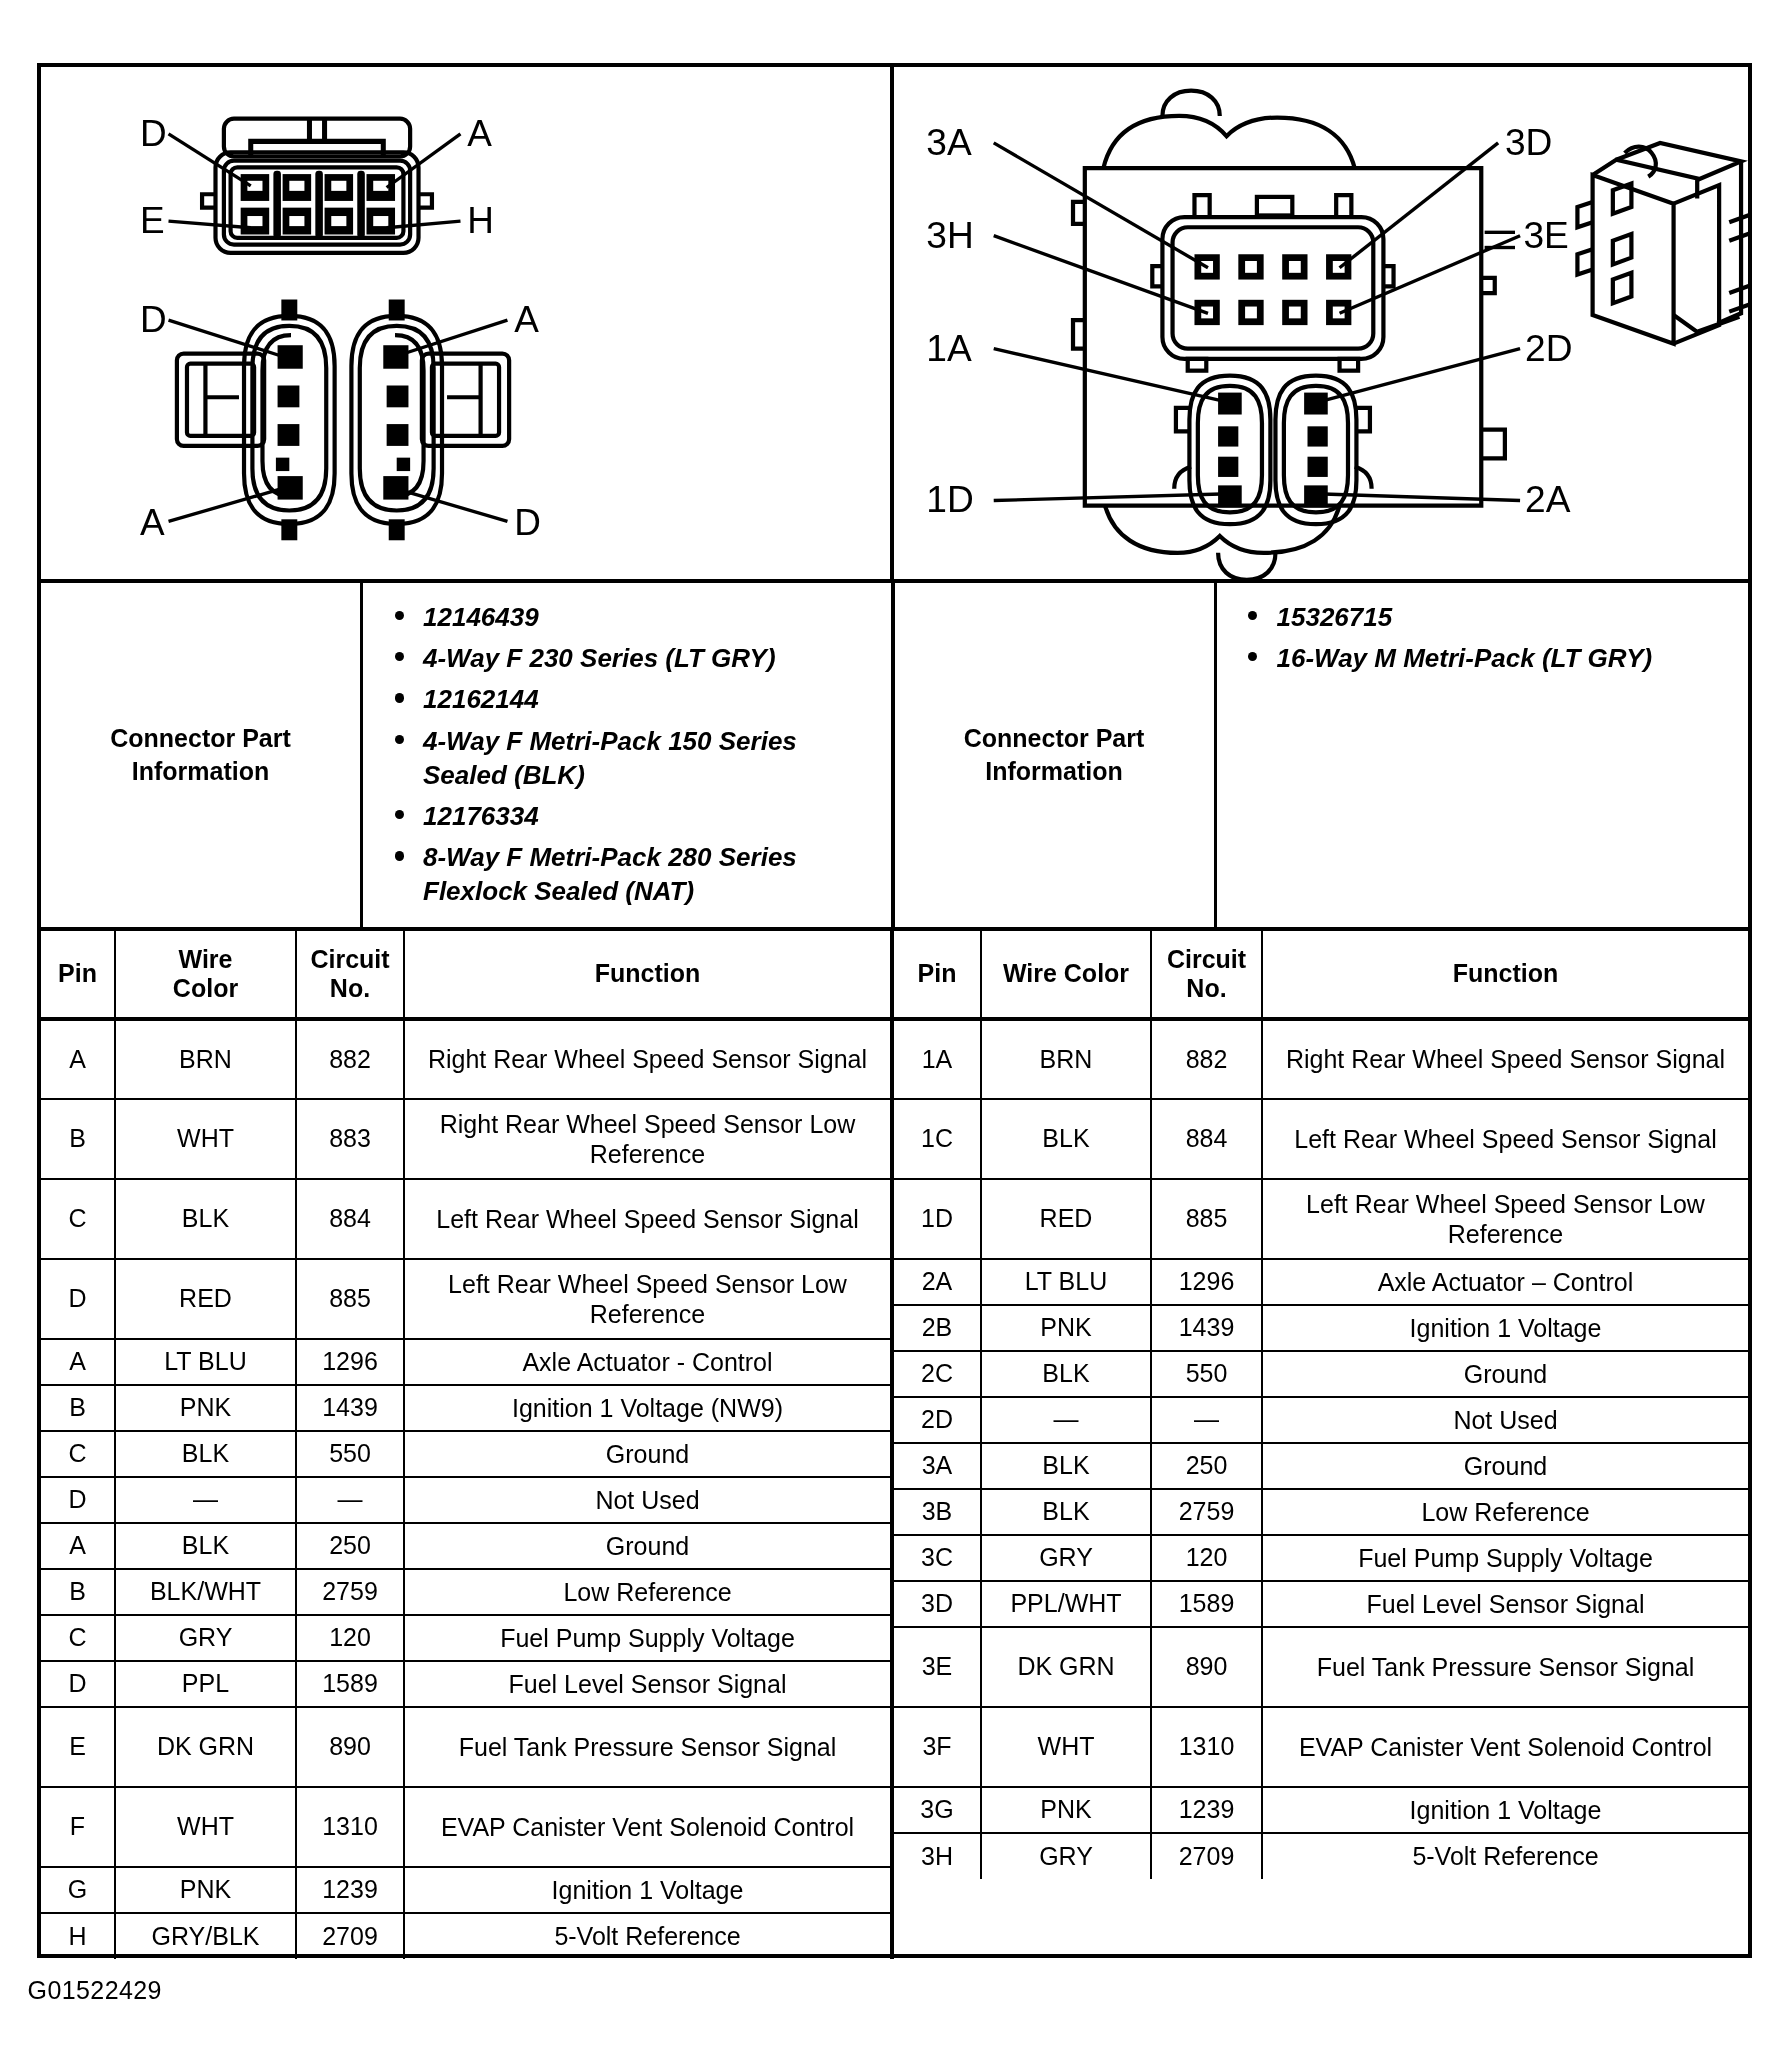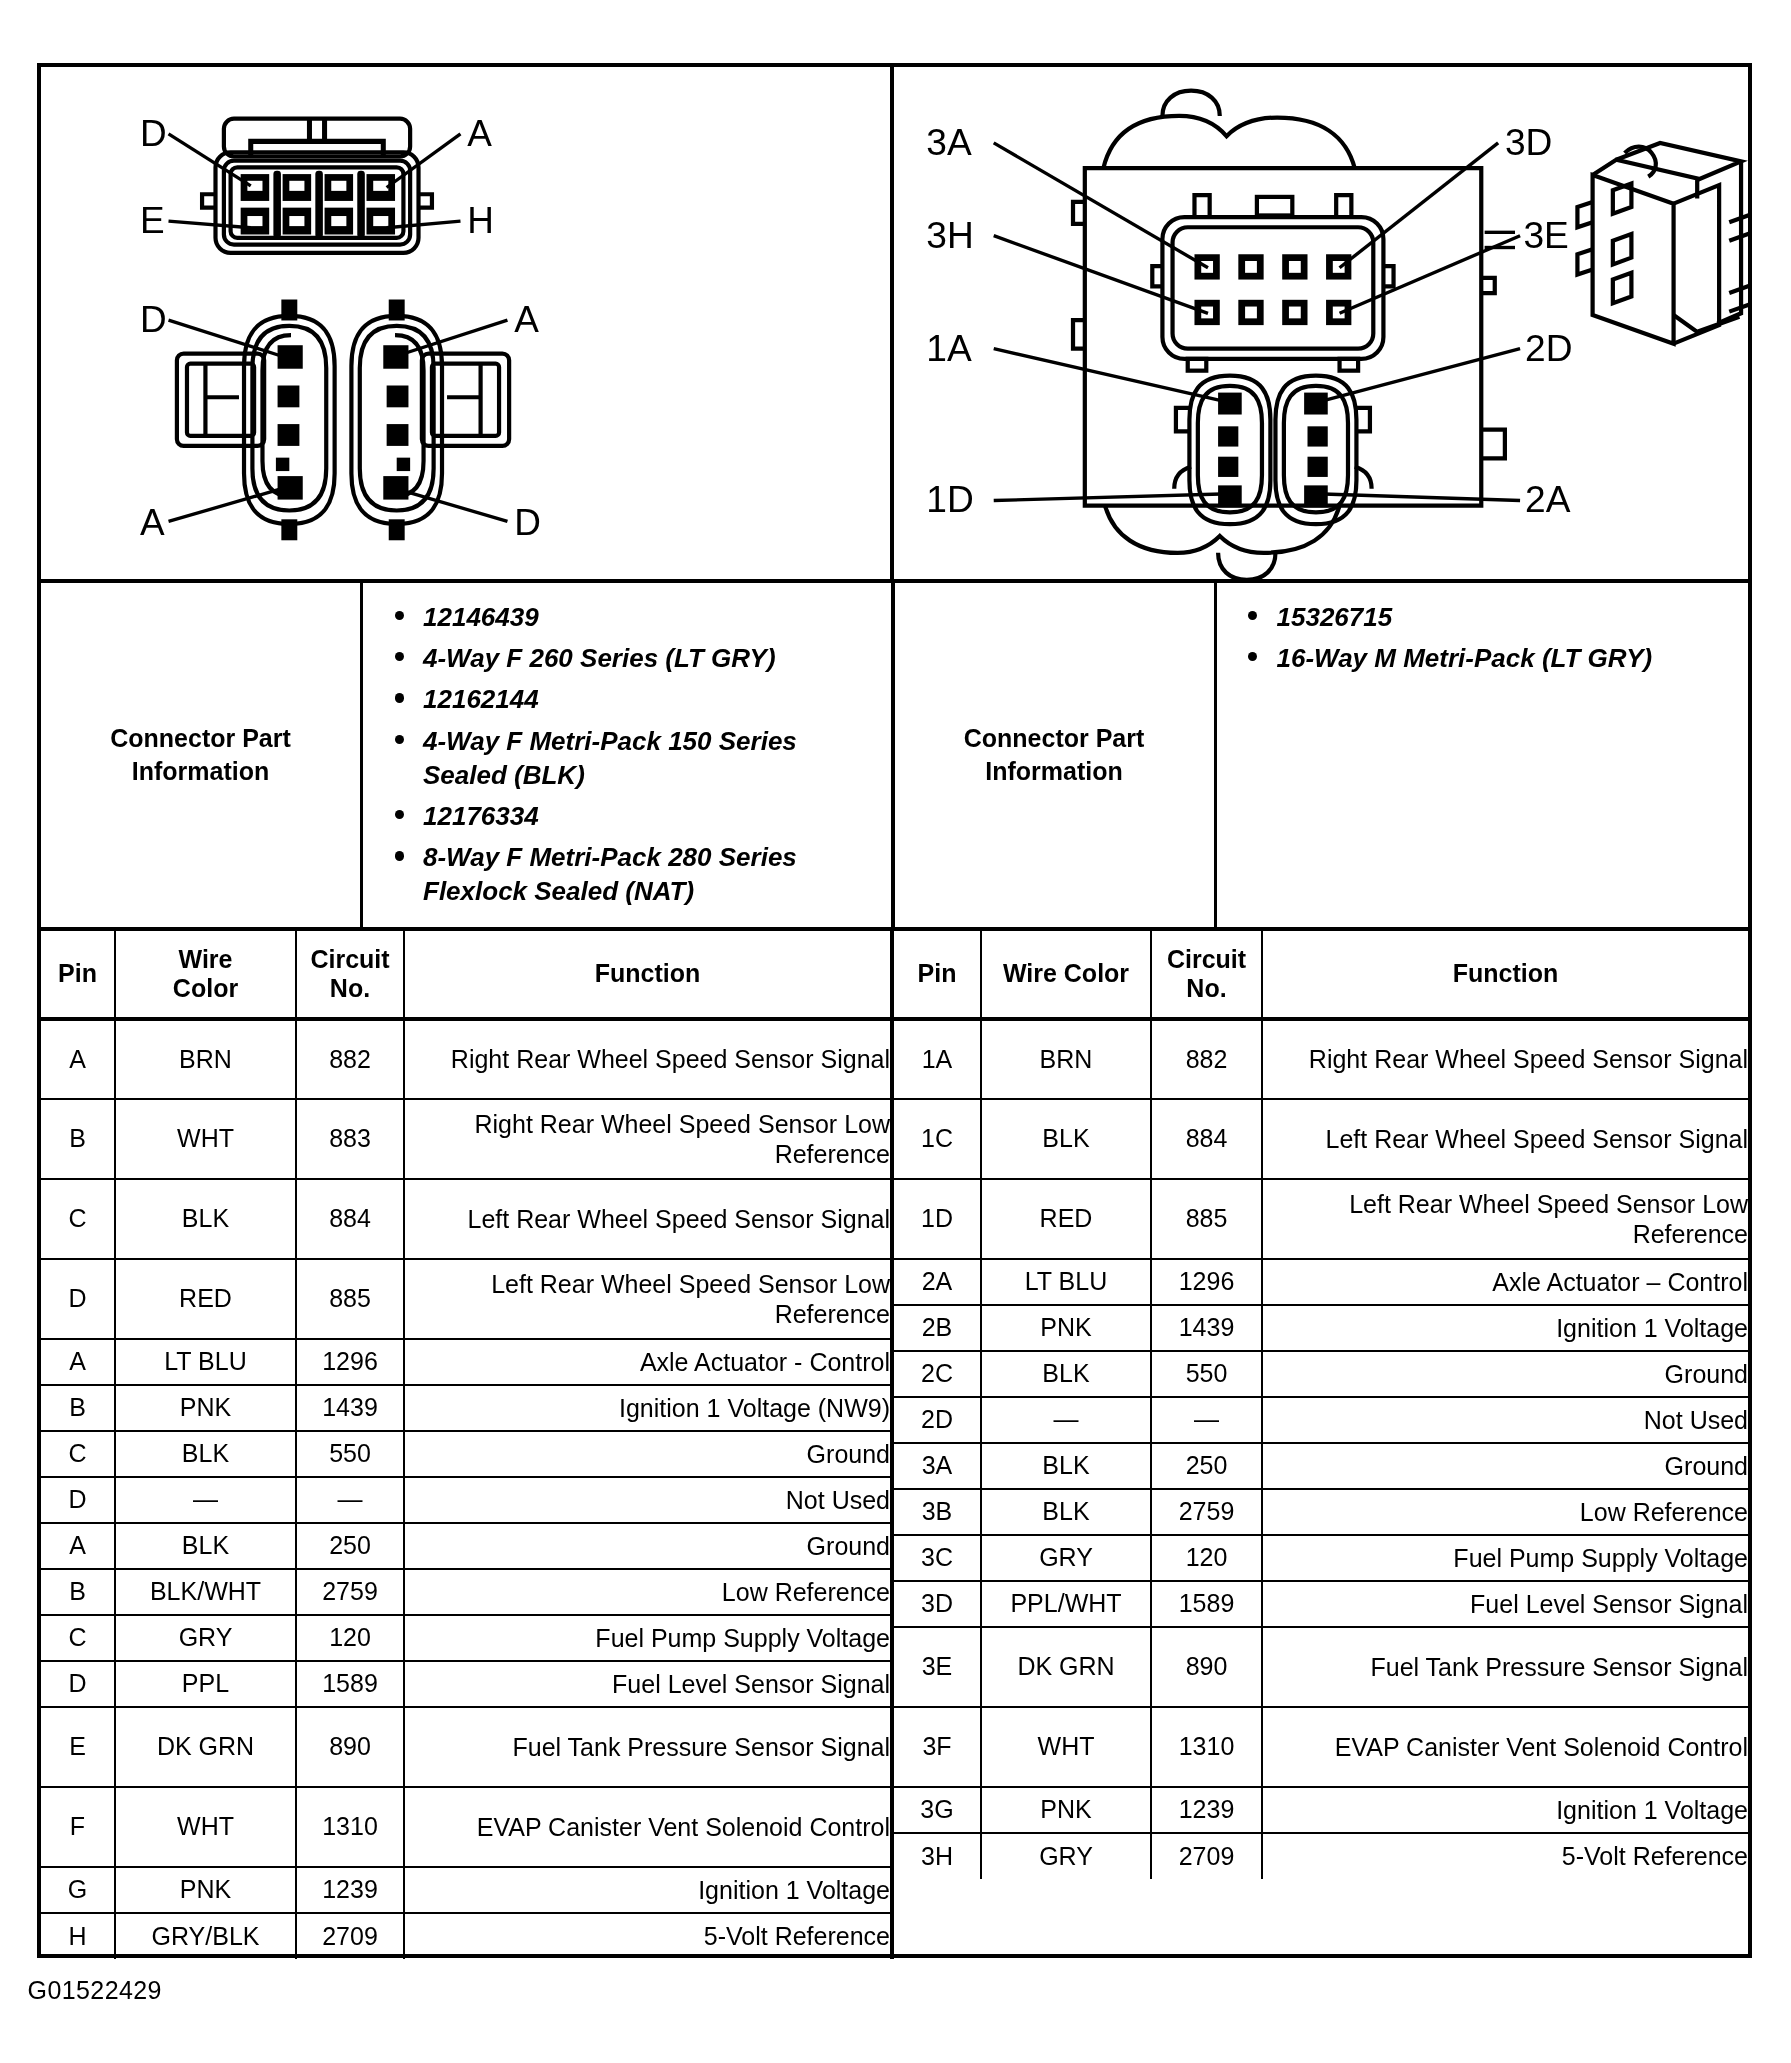--- a/index.html
+++ b/index.html
@@ -98,21 +98,21 @@
   table.pins thead th{
     font-weight:bold;
     text-align:center;
     height:88px;
     border-bottom:4.2px solid #000;
     line-height:1.15;
     padding:3.4px 1.7px;
   }
   table.pins tbody tr:last-child td{border-bottom:none;}
   td.c-pin,td.c-wire,td.c-ckt{text-align:center;}
-  td.c-fn{text-align:right;padding-left:11.8px;line-height:1.20;}
+  td.c-fn{text-align:center;padding-left:11.8px;line-height:1.20;}
   tr.r1 td{height:80px;}
   tr.r2 td{height:46px;}
 
   
   .tbl-wrap.left col.w-pin{width:74px;}
   .tbl-wrap.left col.w-wire{width:181px;}
   .tbl-wrap.left col.w-ckt{width:108px;}
   
   .tbl-wrap.right col.w-pin{width:87px;}
   .tbl-wrap.right col.w-wire{width:170px;}
@@ -352,21 +352,21 @@
       </div>
     </div>
 
     <div class="cpi-band">
 
       <div class="cpi-half left">
         <div class="cpi-label">Connector Part Information</div>
         <div class="cpi-list">
           <ul>
             <li><span class="bullet"></span><span>12146439</span></li>
-            <li><span class="bullet"></span><span>4-Way F 260 Series (LT GRY)</span></li>
+            <li><span class="bullet"></span><span>4-Way F 230 Series (LT GRY)</span></li>
             <li><span class="bullet"></span><span>12162144</span></li>
             <li><span class="bullet"></span><span>4-Way F Metri-Pack 150 Series Sealed (BLK)</span></li>
             <li><span class="bullet"></span><span>12176334</span></li>
             <li><span class="bullet"></span><span>8-Way F Metri-Pack 280 Series Flexlock Sealed (NAT)</span></li>
           </ul>
         </div>
       </div>
 
       <div class="cpi-half right">
         <div class="cpi-label right">Connector Part Information</div>

